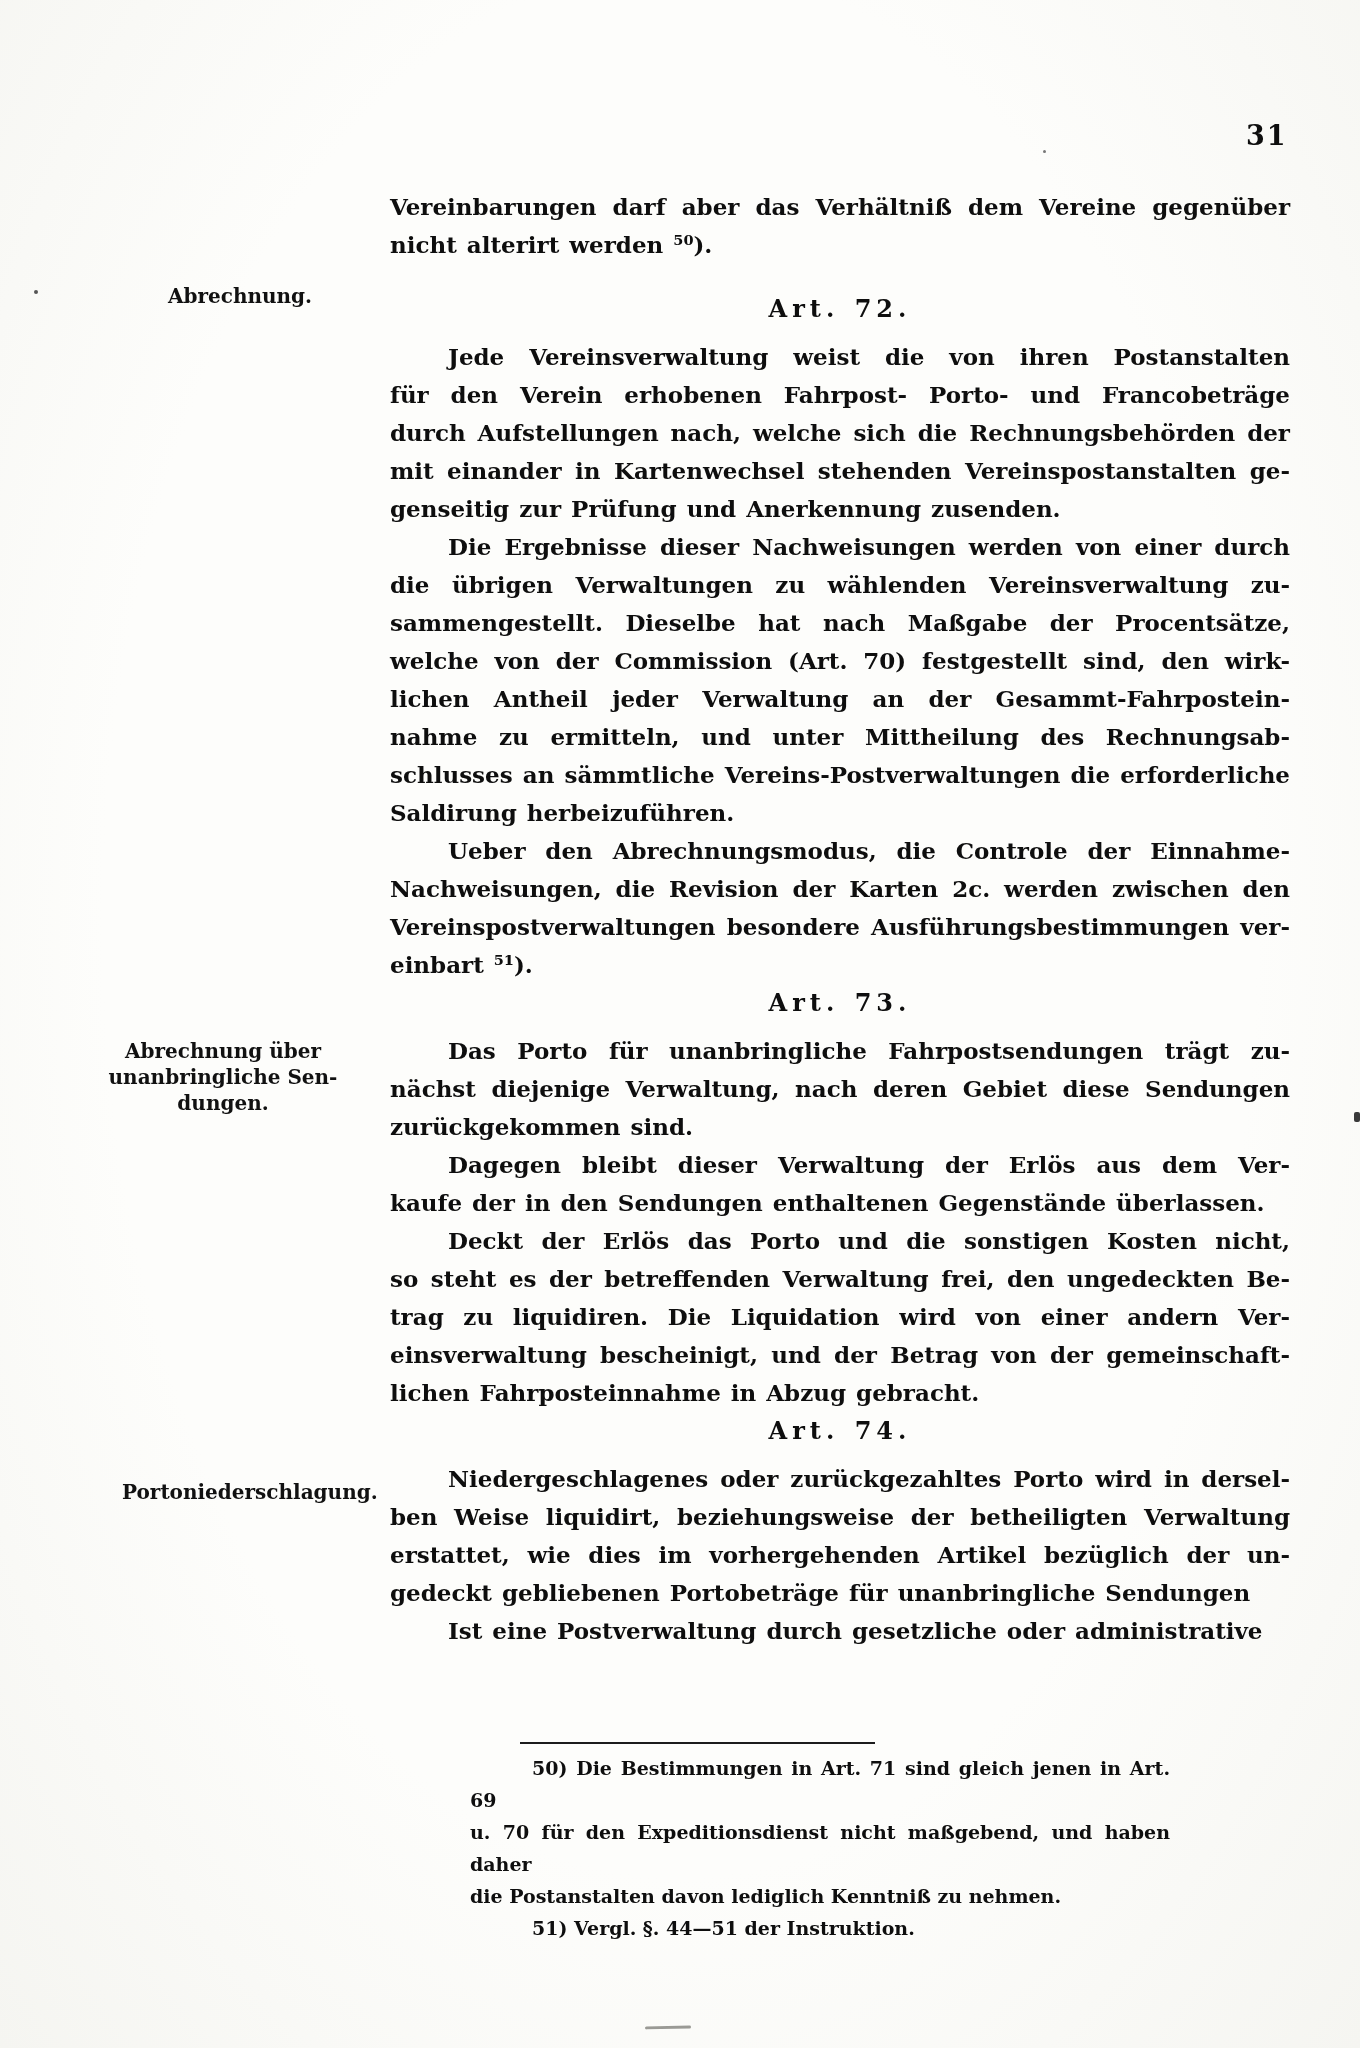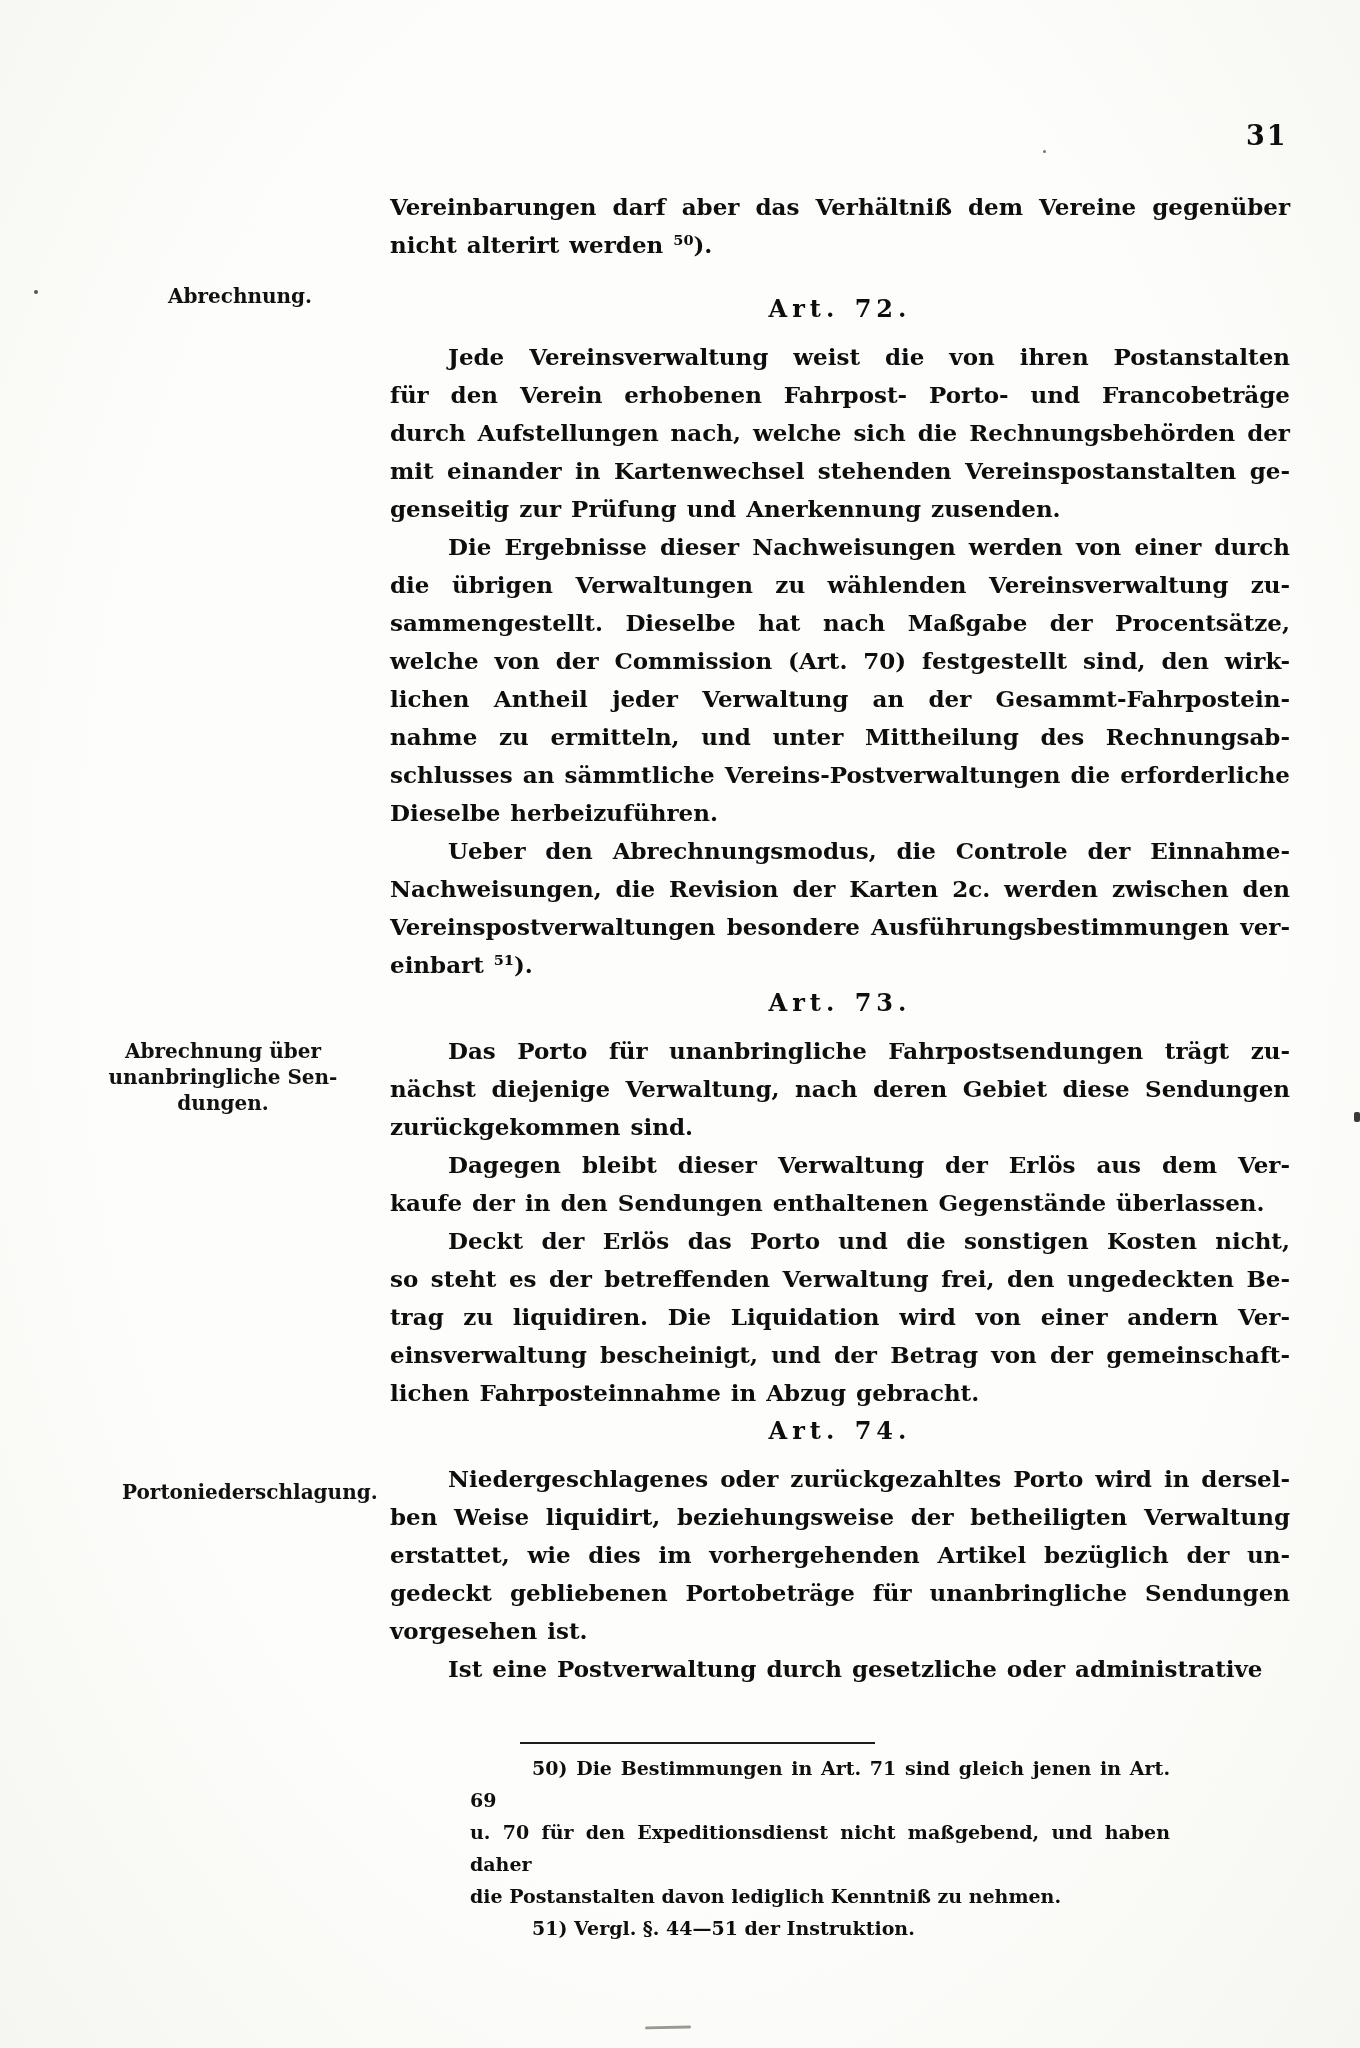--- a/index.html
+++ b/index.html
@@ -98,21 +98,21 @@
         <div class="line">genseitig zur Prüfung und Anerkennung zusenden.</div>
       </div>
       <div class="para indent">
         <div class="line">Die Ergebnisse dieser Nachweisungen werden von einer durch</div>
         <div class="line">die übrigen Verwaltungen zu wählenden Vereinsverwaltung zu-</div>
         <div class="line">sammengestellt.  Dieselbe hat nach Maßgabe der Procentsätze,</div>
         <div class="line">welche von der Commission (Art. 70) festgestellt sind, den wirk-</div>
         <div class="line">lichen Antheil jeder Verwaltung an der Gesammt-Fahrpostein-</div>
         <div class="line">nahme zu ermitteln, und unter Mittheilung des Rechnungsab-</div>
         <div class="line">schlusses an sämmtliche Vereins-Postverwaltungen die erforderliche</div>
-        <div class="line">Dieselbe herbeizuführen.</div>
+        <div class="line">Saldirung herbeizuführen.</div>
       </div>
       <div class="para indent">
         <div class="line">Ueber den Abrechnungsmodus, die Controle der Einnahme-</div>
         <div class="line">Nachweisungen, die Revision der Karten 2c. werden zwischen den</div>
         <div class="line">Vereinspostverwaltungen besondere Ausführungsbestimmungen ver-</div>
         <div class="line">einbart ⁵¹).</div>
       </div>
       <div class="heading">Art. 73.</div>
       <div class="para indent">
         <div class="line">Das Porto für unanbringliche Fahrpostsendungen trägt zu-</div>
@@ -129,21 +129,20 @@
         <div class="line">trag zu liquidiren.  Die Liquidation wird von einer andern Ver-</div>
         <div class="line">einsverwaltung bescheinigt, und der Betrag von der gemeinschaft-</div>
         <div class="line">lichen Fahrposteinnahme in Abzug gebracht.</div>
       </div>
       <div class="heading">Art. 74.</div>
       <div class="para indent">
         <div class="line">Niedergeschlagenes oder zurückgezahltes Porto wird in dersel-</div>
         <div class="line">ben Weise liquidirt, beziehungsweise der betheiligten Verwaltung</div>
         <div class="line">erstattet, wie dies im vorhergehenden Artikel bezüglich der un-</div>
         <div class="line">gedeckt gebliebenen Portobeträge für unanbringliche Sendungen</div>
-        <div class="line">vorgesehen ist.</div>
       </div>
       <div class="para indent">
         <div class="line">Ist eine Postverwaltung durch gesetzliche oder administrative</div>
       </div>
     </div>
 
   <div class="footnote-separator"></div>
 
   <div class="footnotes">
     <div class="footnote">

